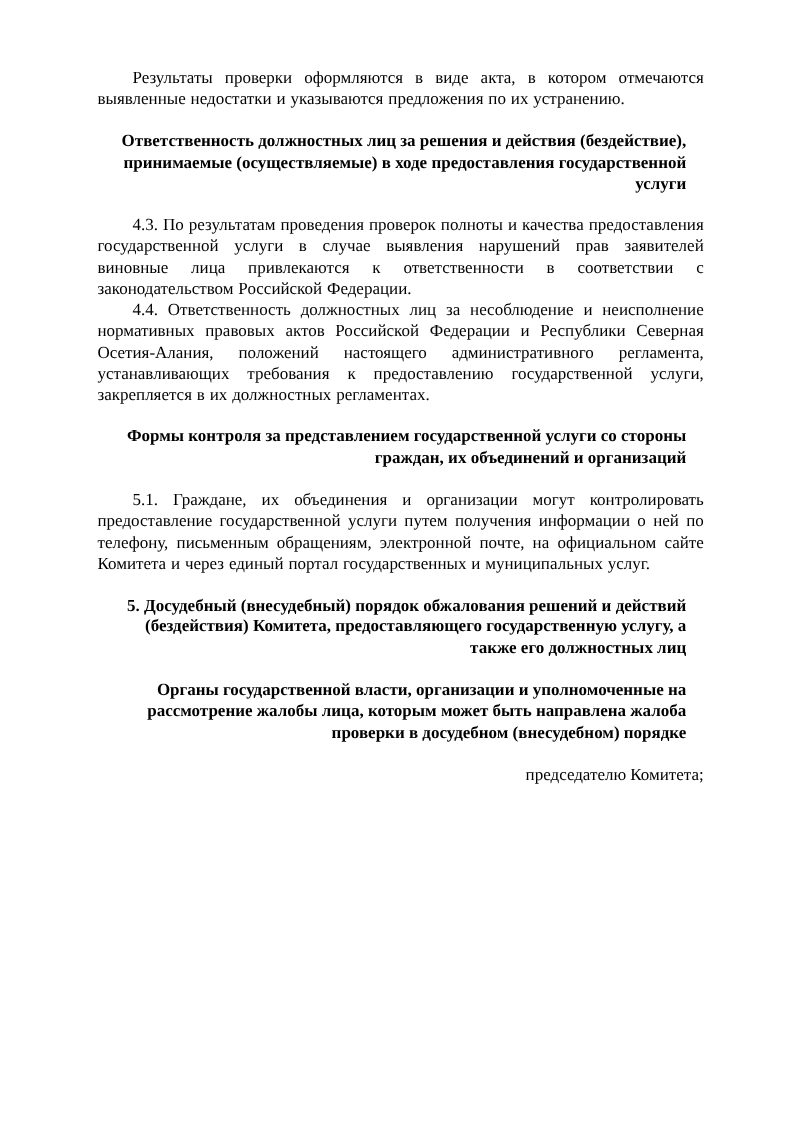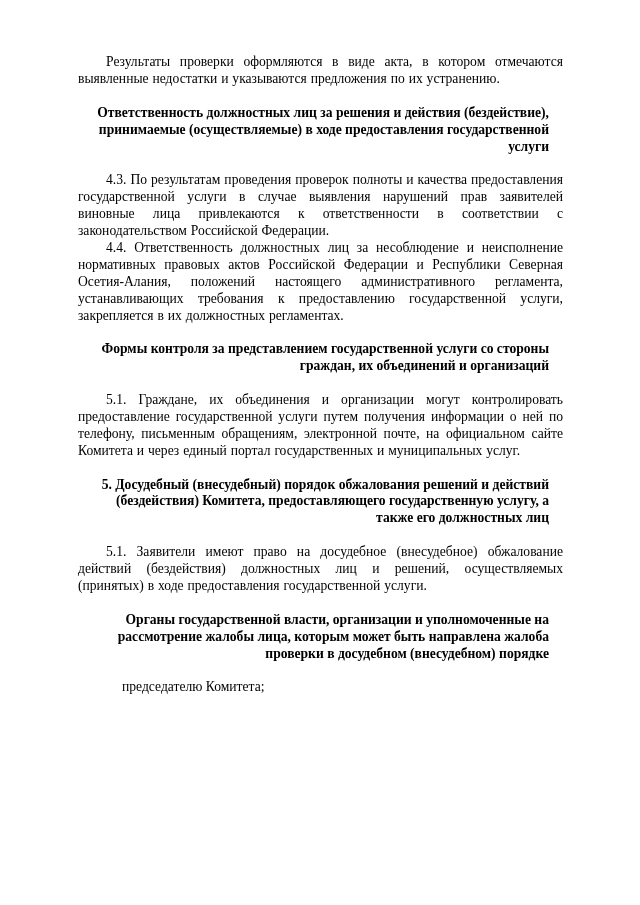--- a/index.html
+++ b/index.html
@@ -28,22 +28,22 @@
     text-align: justify;
     text-indent: 28px;
     word-spacing: 0.5px;
   }
   .heading {
     margin: 16.9px 14px;
     font-weight: bold;
     text-align: right;
   }
   .list-line {
-    margin: 16px;
-    text-align: left;
+    margin: 0;
+    text-align: right;
     text-indent: 28px;
   }
 </style>
 </head>
 <body>
 
 <div class="page">
 
   <p class="para">Результаты проверки оформляются в виде акта, в котором отмечаются выявленные недостатки и указываются предложения по их устранению.</p>
 
@@ -53,20 +53,19 @@
 
   <p class="para">4.4. Ответственность должностных лиц за несоблюдение и неисполнение нормативных правовых актов Российской Федерации и Республики Северная Осетия-Алания, положений настоящего административного регламента, устанавливающих требования к предоставлению государственной услуги, закрепляется в их должностных регламентах.</p>
 
   <div class="heading">Формы контроля за представлением государственной услуги со стороны граждан, их объединений и организаций</div>
 
   <p class="para">5.1. Граждане, их объединения и организации могут контролировать предоставление государственной услуги путем получения информации о ней по телефону, письменным обращениям, электронной почте, на официальном сайте Комитета и через единый портал государственных и муниципальных услуг.</p>
 
   <div class="heading">5. Досудебный (внесудебный) порядок обжалования решений и действий (бездействия) Комитета, предоставляющего государственную услугу, а также его должностных лиц</div>
 
 
-  <p class="para">5.1. Заявители имеют право на досудебное (внесудебное) обжалование действий (бездействия) должностных лиц и решений, осуществляемых (принятых) в ходе предоставления государственной услуги.</p>
 
   <div class="heading">Органы государственной власти, организации и уполномоченные на рассмотрение жалобы лица, которым может быть направлена жалоба проверки в досудебном (внесудебном) порядке</div>
 
 
   <p class="list-line">председателю Комитета;</p>
 
 </div>
 
 </body></html>

